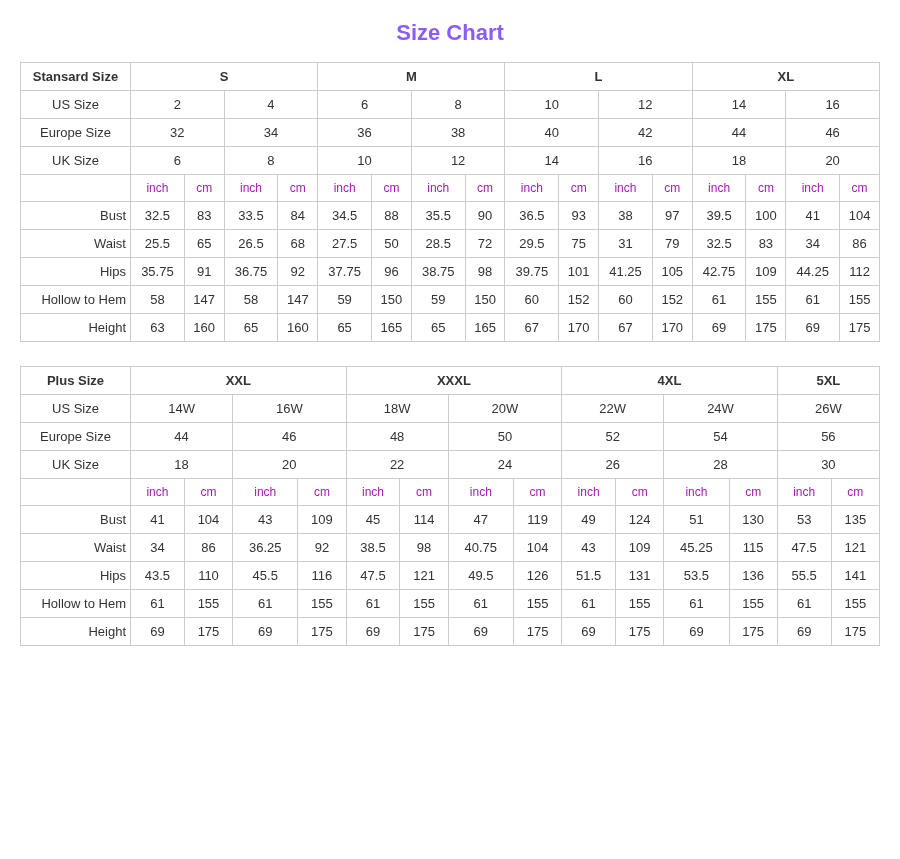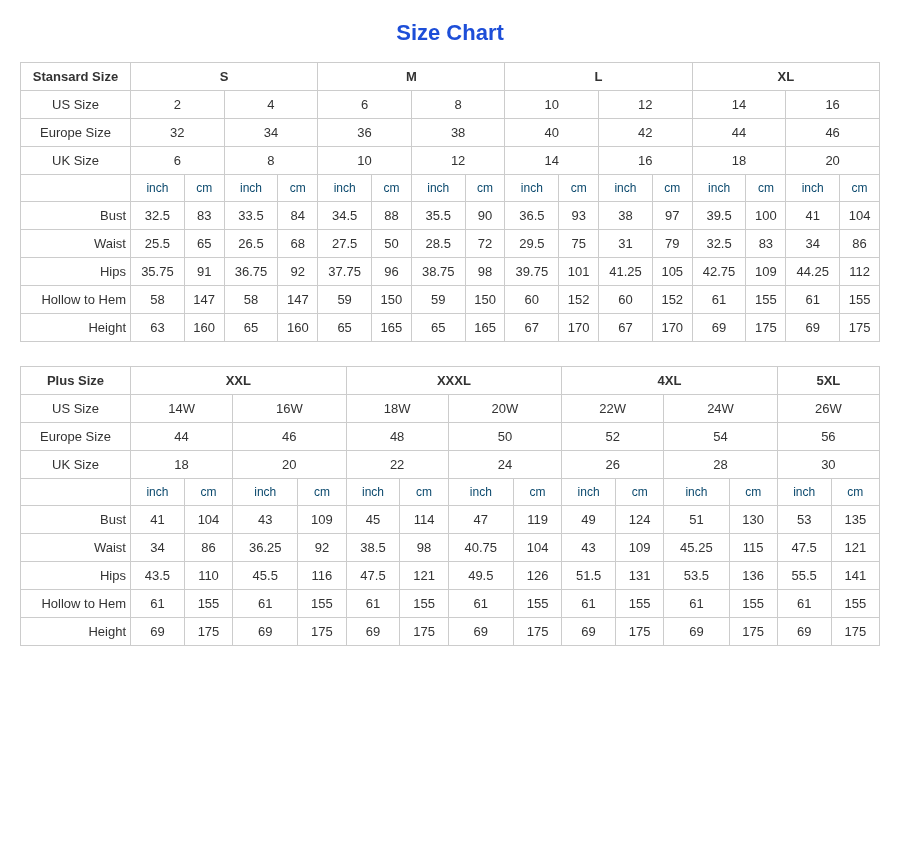--- a/index.html
+++ b/index.html
@@ -4,21 +4,21 @@
   <style>
     * { box-sizing: border-box; margin: 0; padding: 0; }
     body {
       font-family: Arial, sans-serif;
       background: #fff;
       padding: 20px;
       font-size: 13px;
     }
     .page-title {
       text-align: center;
-      color: #1d4ed8;
+      color: #8b5cf6;
       font-size: 22px;
       font-weight: bold;
       margin-bottom: 16px;
     }
     .chart-section {
       margin-bottom: 24px;
     }
     table {
       border-collapse: collapse;
       width: 100%;
@@ -34,21 +34,21 @@
       background: #fff;
       font-weight: normal;
       text-align: center;
     }
     .size-group-header {
       font-weight: bold;
       background: #fff;
     }
     .unit-row td {
       font-style: normal;
-      color: #0c4a6e;
+      color: #a21caf;
       font-size: 12px;
     }
     .row-label {
       font-weight: normal;
       text-align: right;
     }
   </style>
 </head>
 <body>
 

